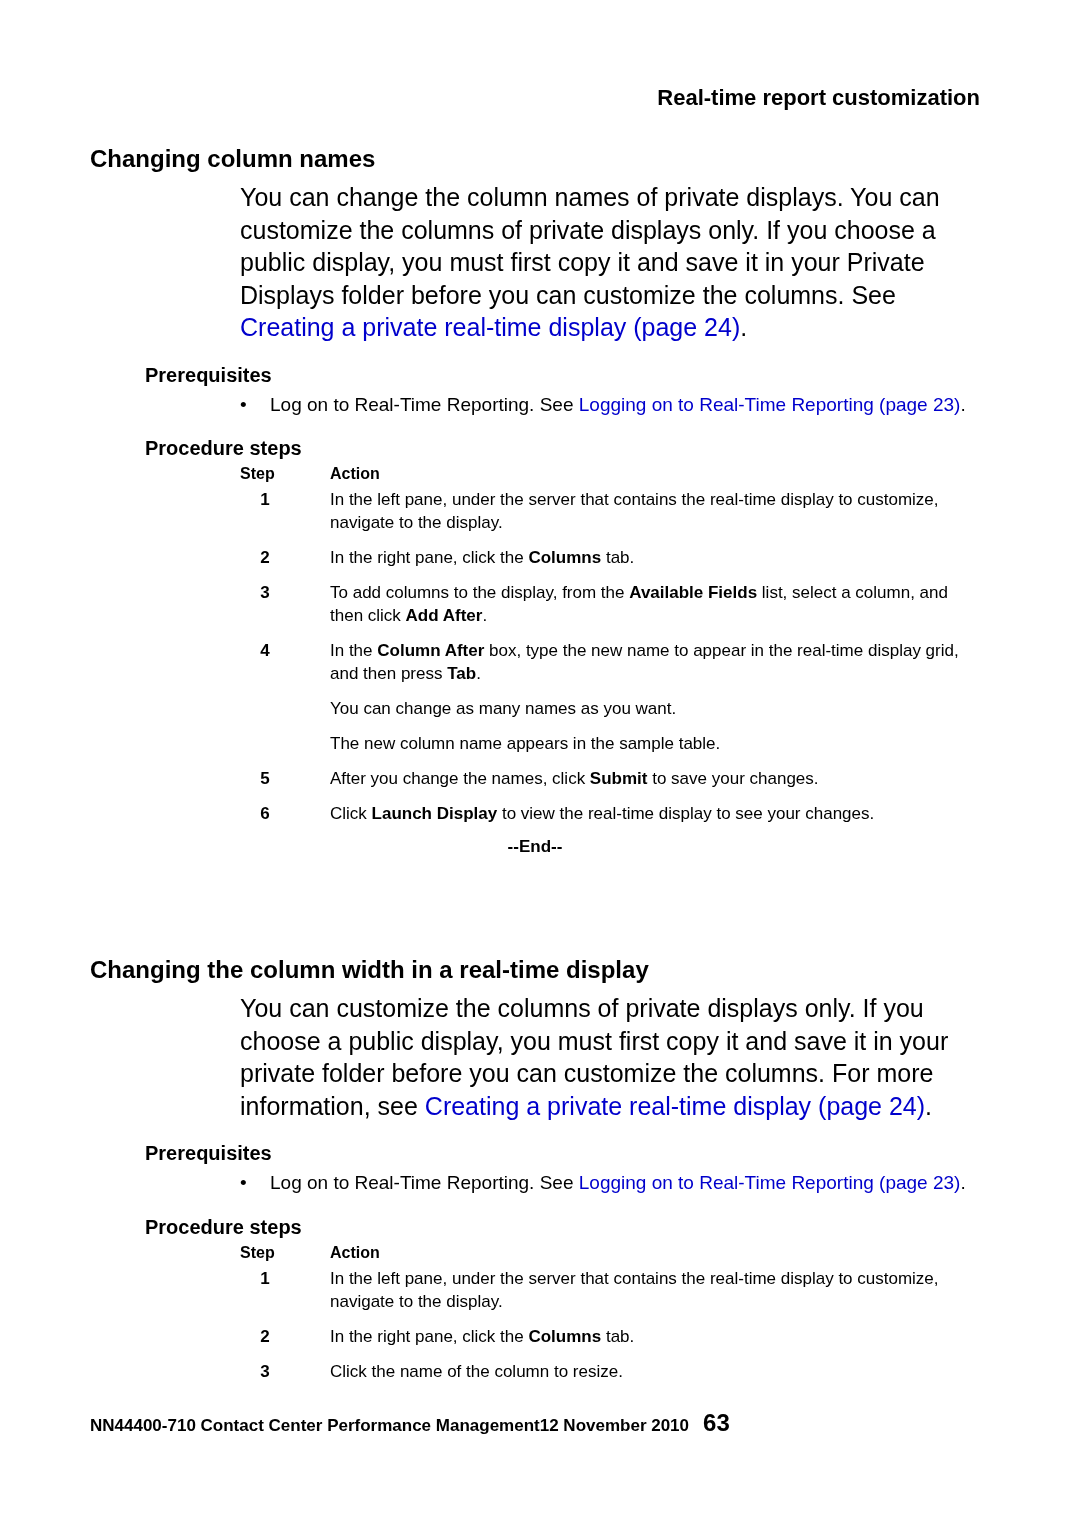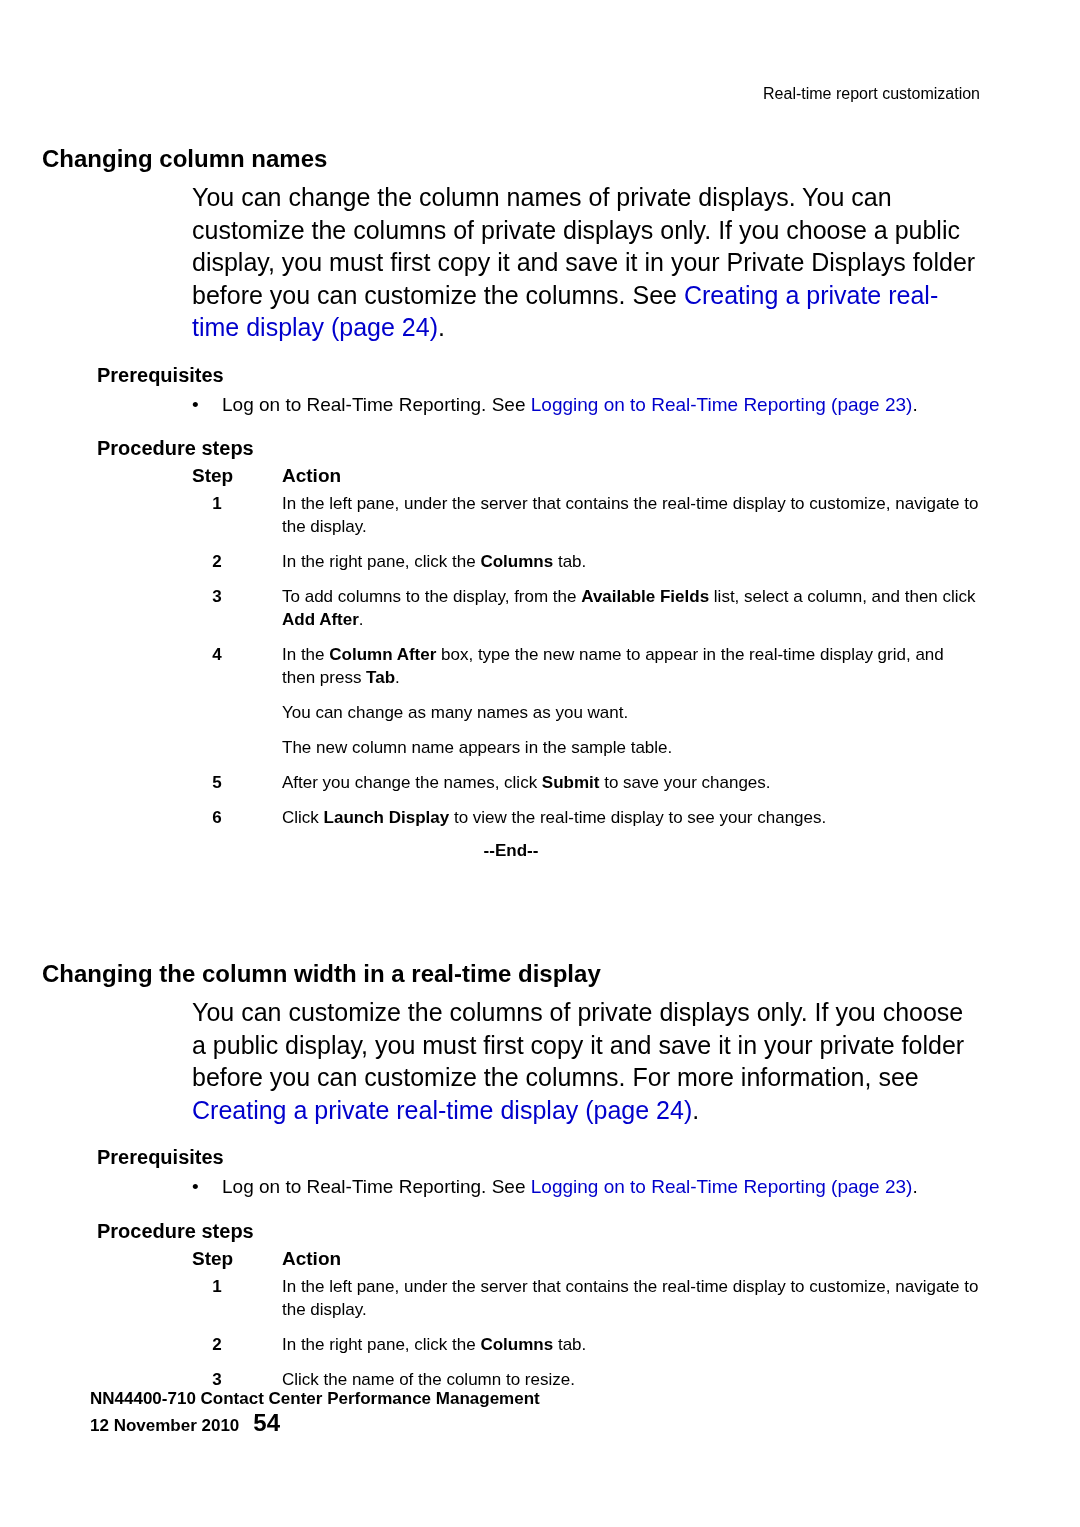--- a/index.html
+++ b/index.html
@@ -13,26 +13,26 @@
     position: relative;
     font-family: Arial, Helvetica, sans-serif;
     color: #000;
     box-sizing: border-box;
     padding-top: 85px;
   }
   .header-context {
     position: absolute;
     top: 85px;
     right: 100px;
-    font-weight: normal;
-    font-size: 16px;
+    font-weight: bold;
+    font-size: 22px;
   }
   .content {
     margin-top: 60px;
-    padding-left: 42px;
+    padding-left: 90px;
     padding-right: 100px;
   }
   h2.section-title {
     font-size: 24px;
     font-weight: bold;
     margin: 0 0 8px 0;
   }
   .intro {
     margin-left: 150px;
     font-size: 25px;
@@ -52,21 +52,21 @@
     display: flex;
   }
   .bullet-dot {
     width: 30px;
     flex-shrink: 0;
   }
   .steps-header {
     display: flex;
     margin-left: 150px;
     font-weight: bold;
-    font-size: 19px;
+    font-size: 16px;
     margin-top: 2px;
     margin-bottom: 6px;
   }
   .steps-header .col-step {
     width: 90px;
   }
   .step-row {
     display: flex;
     margin-left: 150px;
     font-size: 17px;
@@ -103,21 +103,20 @@
   .footer {
     position: absolute;
     bottom: 90px;
     left: 90px;
     right: 100px;
     display: flex;
     justify-content: flex-start;
     align-items: baseline;
     font-size: 17px;
     font-weight: bold;
-    flex-direction: column;
   }
   .footer .page-num {
     font-size: 24px;
     margin-left: 14px;
   }
   .footer-right {
     display: flex;
     align-items: baseline;
   }
   .section-gap {
@@ -236,17 +235,17 @@
       <span class="step-num">3</span>
       <span class="step-action">Click the name of the column to resize.</span>
     </div>
 
   </div>
 
   <div class="footer">
     <span>NN44400-710 Contact Center Performance Management</span>
     <span class="footer-right">
       <span>12 November 2010</span>
-      <span class="page-num">54</span>
+      <span class="page-num">63</span>
     </span>
   </div>
 
 </div>
 
 </body></html>

